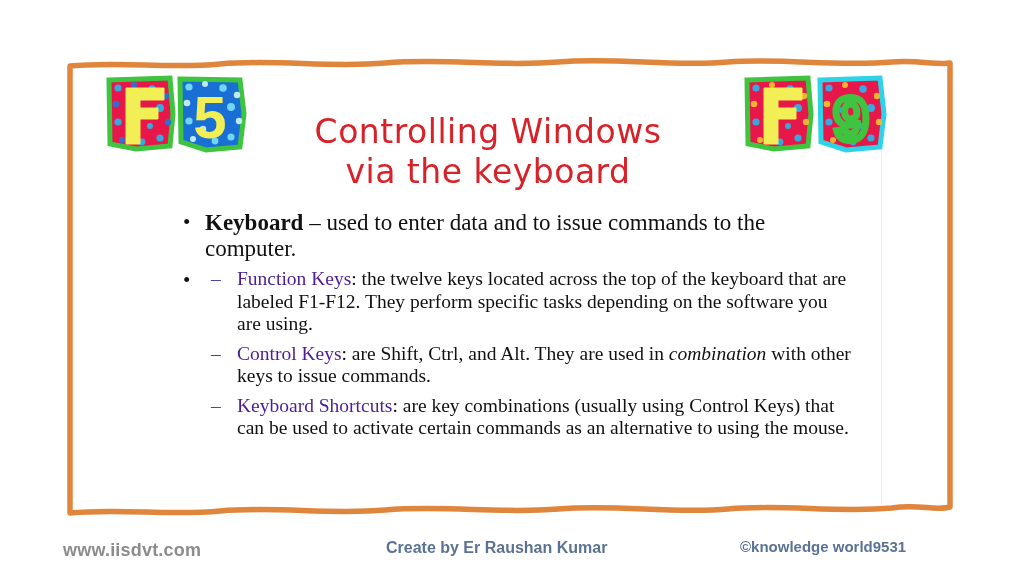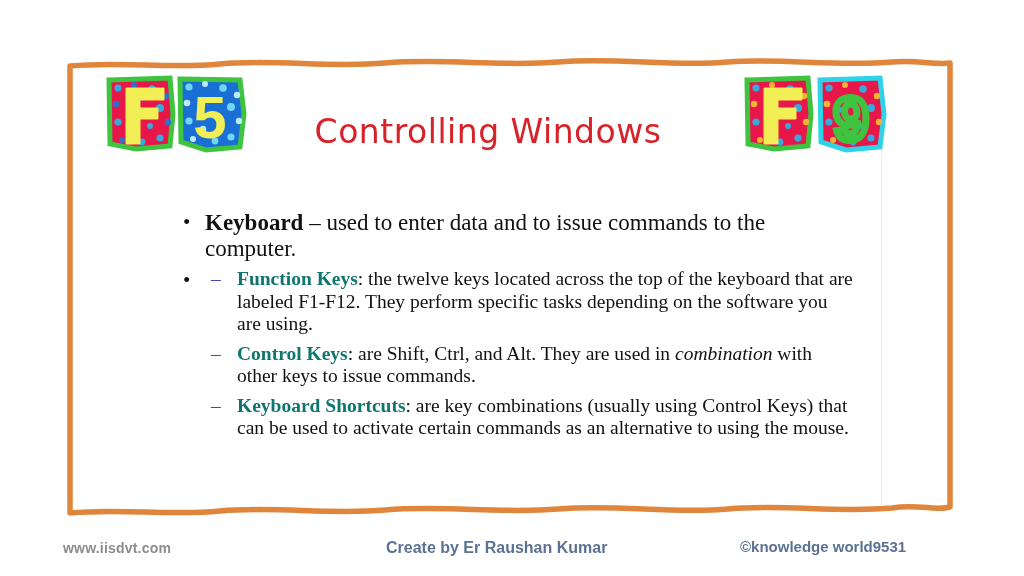--- a/index.html
+++ b/index.html
@@ -118,30 +118,30 @@
   }
   li.b2 > .dash {
     position: absolute;
     left: 6px;
     top: 0;
     color: #3b3bb0;
     font-size: 19.5px;
     line-height: 22.5px;
   }
   li.b2 .term {
-    font-weight: bold;
-    color: #0f766e;
+    font-weight: normal;
+    color: #4c1d95;
   }
   li.b2 .ital { font-style: italic; margin-top: 32px; }
 
   
   .footer-item {
     position: absolute;
     font-family: "Liberation Sans", "DejaVu Sans", sans-serif;
-    font-size: 14px;
+    font-size: 18px;
     white-space: nowrap;
   }
   #footer-left {
     left: 63px;
     top: 540px;
     color: #8c8c8c;
     font-weight: bold;
     letter-spacing: 0.2px;
   }
   #footer-center {
@@ -286,20 +286,21 @@
         <circle cx="61" cy="64" r="3.6" fill="#3aa8e0"></circle>
         <circle cx="23" cy="66" r="3.0" fill="#f2b233"></circle>
         <circle cx="43" cy="68" r="3.4" fill="#3aa8e0"></circle>
       </g>
       <text x="41" y="66" font-family="'Liberation Sans', sans-serif" font-size="62" font-weight="bold" fill="none" stroke="#3fc43f" stroke-width="7" text-anchor="middle">9</text>
     </svg>
   </div>
 
   <div id="title">
     <span class="tline tline1">Controlling Windows</span>
+    <span class="tline tline2">via the keyboard</span>
   </div>
 
   <div id="content">
     <ul class="lvl1">
 
       <li class="b1">
         <span class="dot">•</span>
         <span class="lead">Keyboard</span><span> – used to enter data and to issue commands to the computer.</span>
       </li>
 

